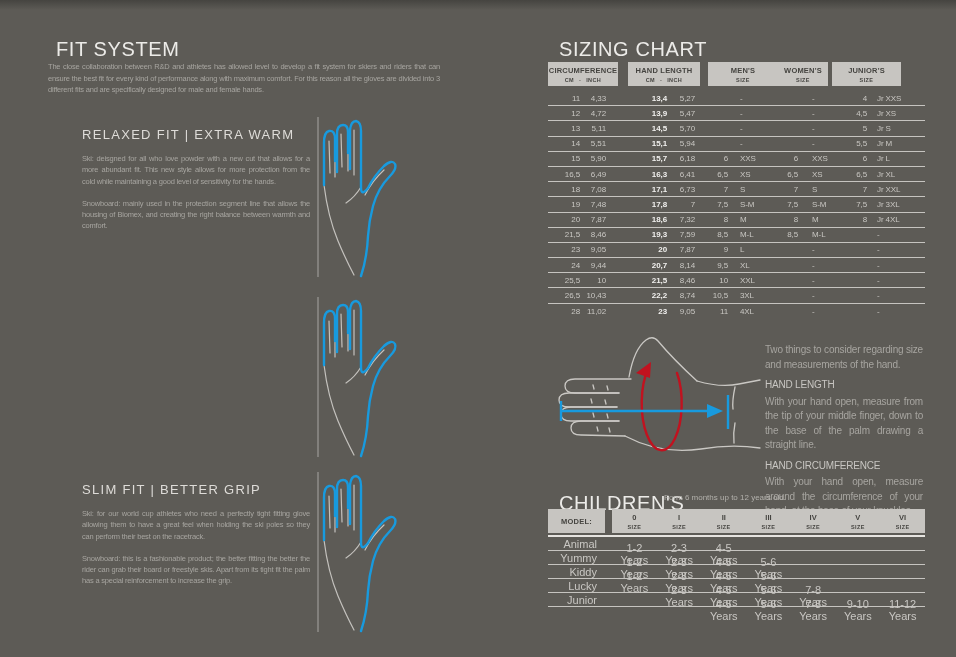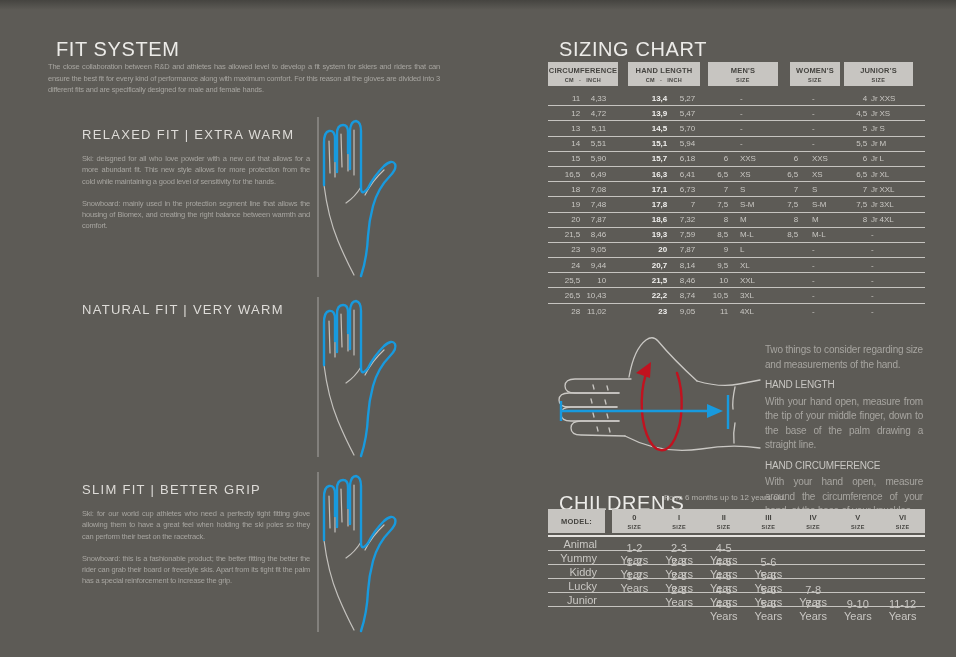--- a/index.html
+++ b/index.html
@@ -16,35 +16,35 @@
   .fit p{margin:11px 0 0;font-size:7.5px;letter-spacing:-.2px;line-height:1.5;
          color:#a7a5a0;text-align:justify;}
   .handwrap{position:absolute;width:100px;height:164px;}
   
   .stable{position:absolute;left:548px;top:62px;width:377px;}
   .shead{display:flex;}
   .hbox{background:#c7c5c1;color:#454440;text-align:center;padding:4px 0 3px;box-sizing:border-box;}
   .hbox .hl{display:block;font-size:7.5px;font-weight:bold;letter-spacing:.2px;}
   .hbox .hs{display:block;font-size:5.5px;font-weight:bold;letter-spacing:.4px;word-spacing:3px;margin-top:2px;}
   .b1{width:70px;} .b2{width:72px;margin-left:10px;} .b3{width:70px;margin-left:8px;}
-  .b4{width:50px;margin-left:12px;} .b5{width:69px;margin-left:4px;}
+  .b4{width:50px;margin-left:0;} .b5{width:69px;margin-left:4px;}
   .srows{margin-top:5px;}
   .sr{display:flex;align-items:center;height:15.2px;font-size:8px;letter-spacing:-.1px;
       color:#c9c7c3;border-bottom:1px solid rgba(228,226,222,.78);box-sizing:border-box;}
   .sr:last-child{border-bottom:none;}
   .sr span{box-sizing:border-box;}
   .cc{width:32px;text-align:right;}
   .ci{width:38px;text-align:right;padding-right:12px;}
   .lc{width:54px;text-align:right;padding-right:5px;font-weight:bold;color:#f1f0ee;}
   .li{width:28px;text-align:right;padding-right:5px;}
   .grp{display:flex;align-items:center;}
   .gm{width:78px;} .gw{width:74px;} .gj{width:73px;}
   .gm .n{width:28px;text-align:right;} .gm .s{padding-left:12px;}
   .gw .n{width:20px;text-align:right;} .gw .s{padding-left:14px;}
-  .gj .n{width:15px;text-align:right;} .gj .s{padding-left:4px;text-align:center;}
+  .gj .n{width:15px;text-align:right;} .gj .s{padding-left:10px;text-align:center;}
   
   .measure-svg{position:absolute;left:549px;top:331px;width:212px;height:140px;}
   .mtext{position:absolute;left:765px;top:343px;width:158px;font-size:10px;letter-spacing:-.2px;
          line-height:1.45;color:#a7a5a0;text-align:justify;}
   .mtext p{margin:0 0 2px;}
   .mh{color:#c8c6c2;margin-top:6px !important;}
   
   .csub{position:absolute;left:664px;top:493px;font-size:8px;color:#b3b1ac;}
   .ctable{position:absolute;left:548px;top:509px;width:377px;}
   .chead{display:flex;}
@@ -71,21 +71,20 @@
   <h1 class="h1" style="left:48px;top:30px;">FIT SYSTEM</h1>
   <p class="intro">The close collaboration between R&amp;D and athletes has allowed level to develop a fit system for skiers and riders that can ensure the best fit for every kind of performance along with maximum comfort. For this reason all the gloves are divided into 3 different fits and are specifically designed for male and female hands.</p>
 
   <section class="fit" style="top:127px;">
     <h2>RELAXED FIT | EXTRA WARM</h2>
     <p>Ski: deisgned for all who love powder with a new cut that allows for a more abundant fit. This new style allows for more protection from the cold while maintaining a good level of sensitivity for the hands.</p>
     <p>Snowboard: mainly used in the protection segment line that allows the housing of Biomex, and creating the right balance between warmth and comfort.</p>
   </section>
 
   <section class="fit" style="top:302px;">
-    <h2>NATURAL FIT | VERY WARM</h2>
   </section>
 
   <section class="fit" style="top:482px;">
     <h2>SLIM FIT | BETTER GRIP</h2>
     <p>Ski: for our world cup athletes who need a perfectly tight fitting glove allowing them to have a great feel when holding the ski poles so they can perform their best on the racetrack.</p>
     <p>Snowboard: this is a fashionable product; the better fitting the better the rider can grab their board or freestyle skis. Apart from its tight fit the palm has a special reinforcement to increase the grip.</p>
   </section>
 
   <div class="handwrap" style="left:308px;top:116px;">
     <svg width="100" height="164" viewBox="0 0 100 162">

